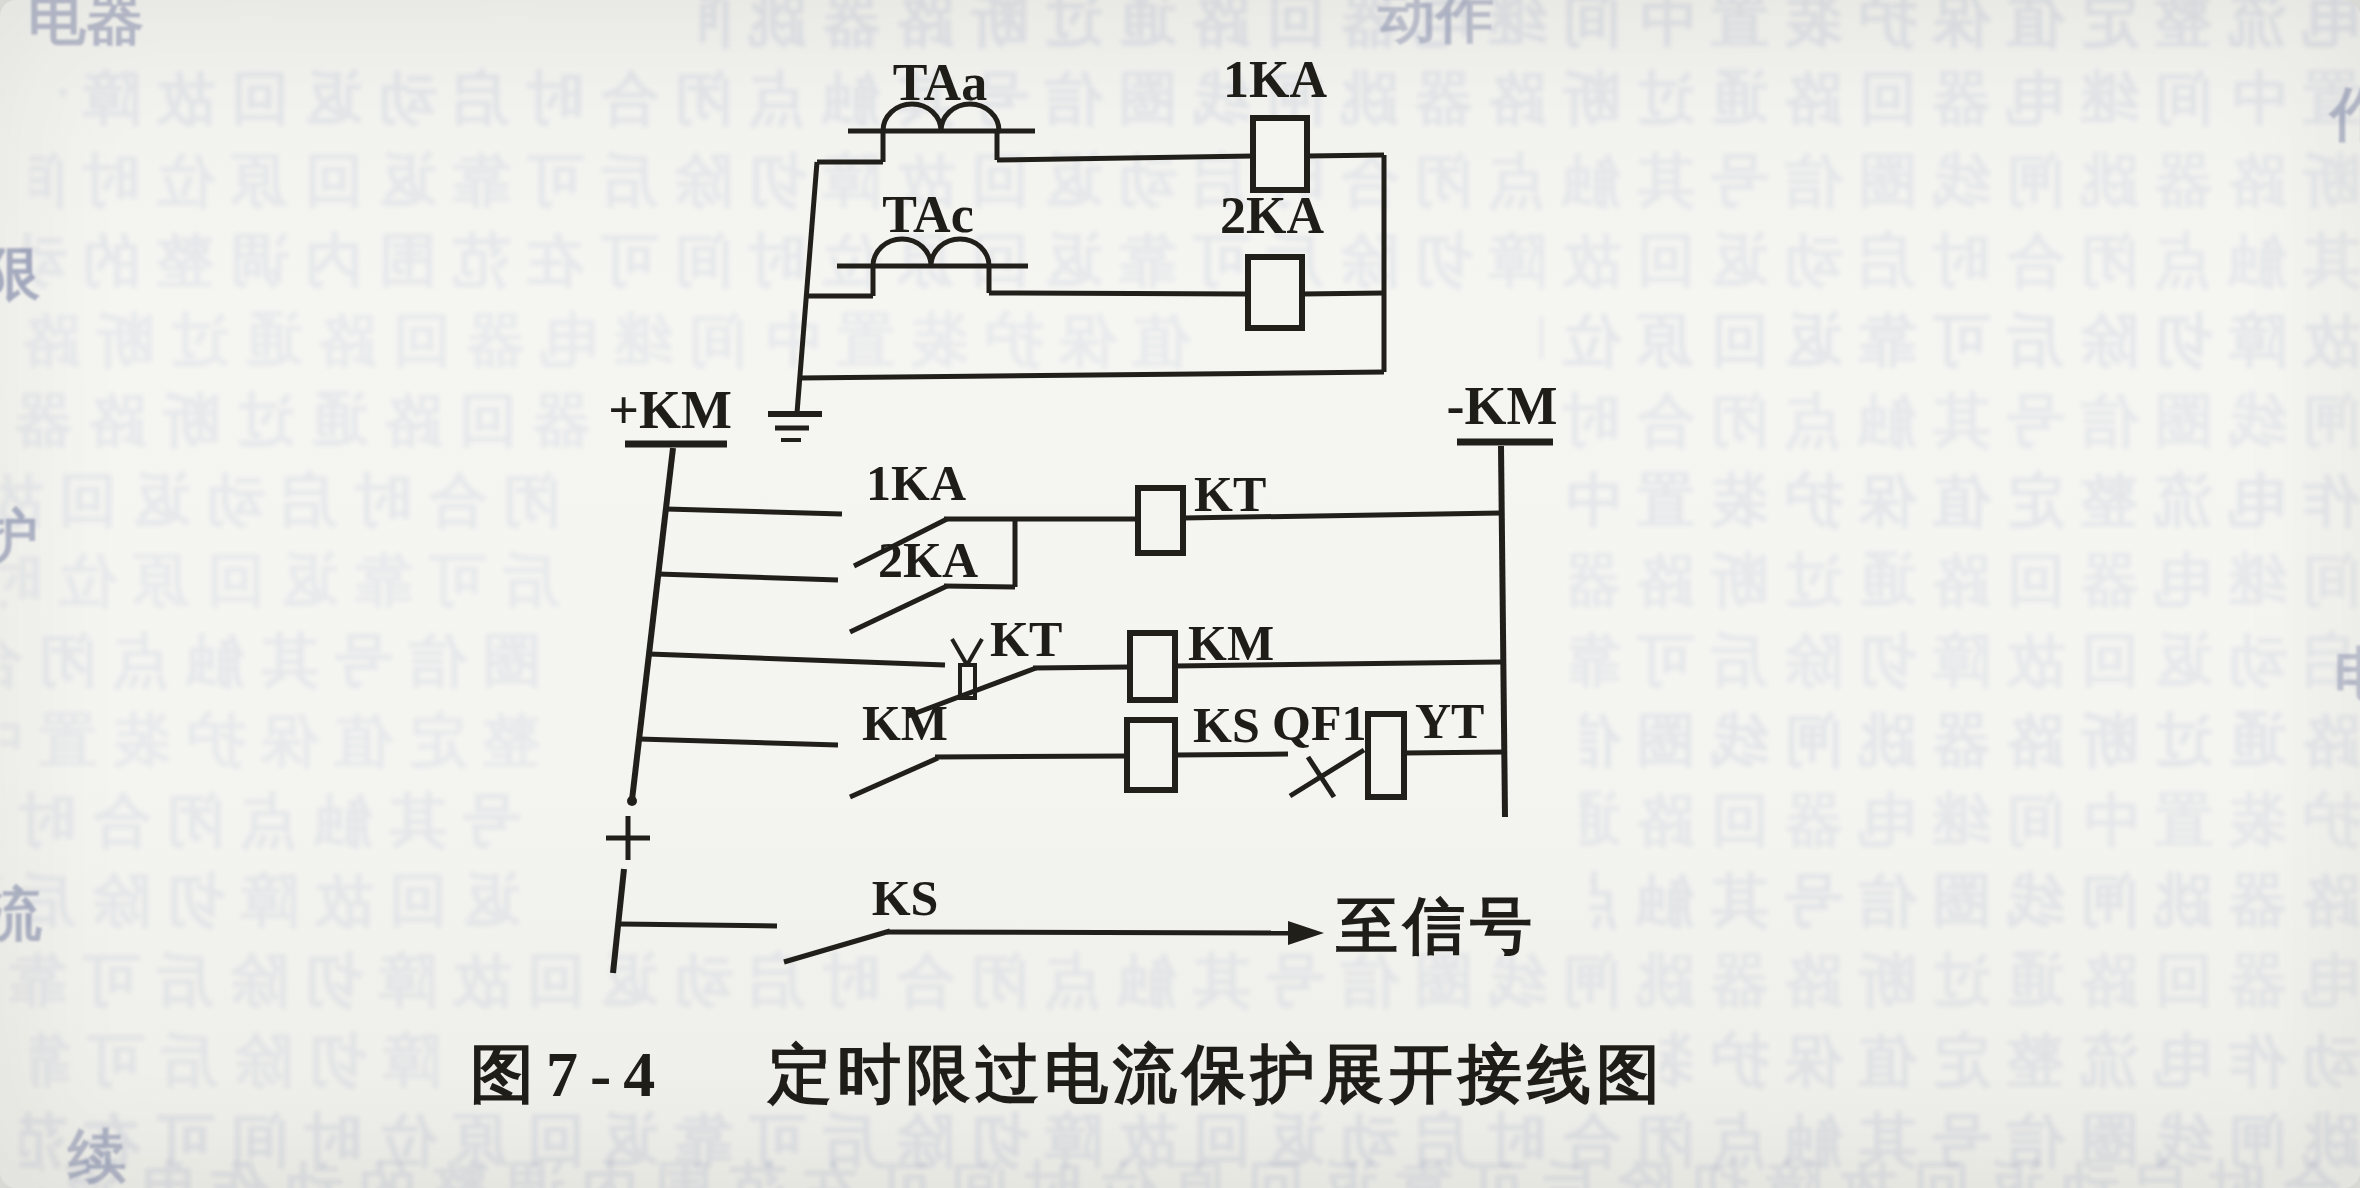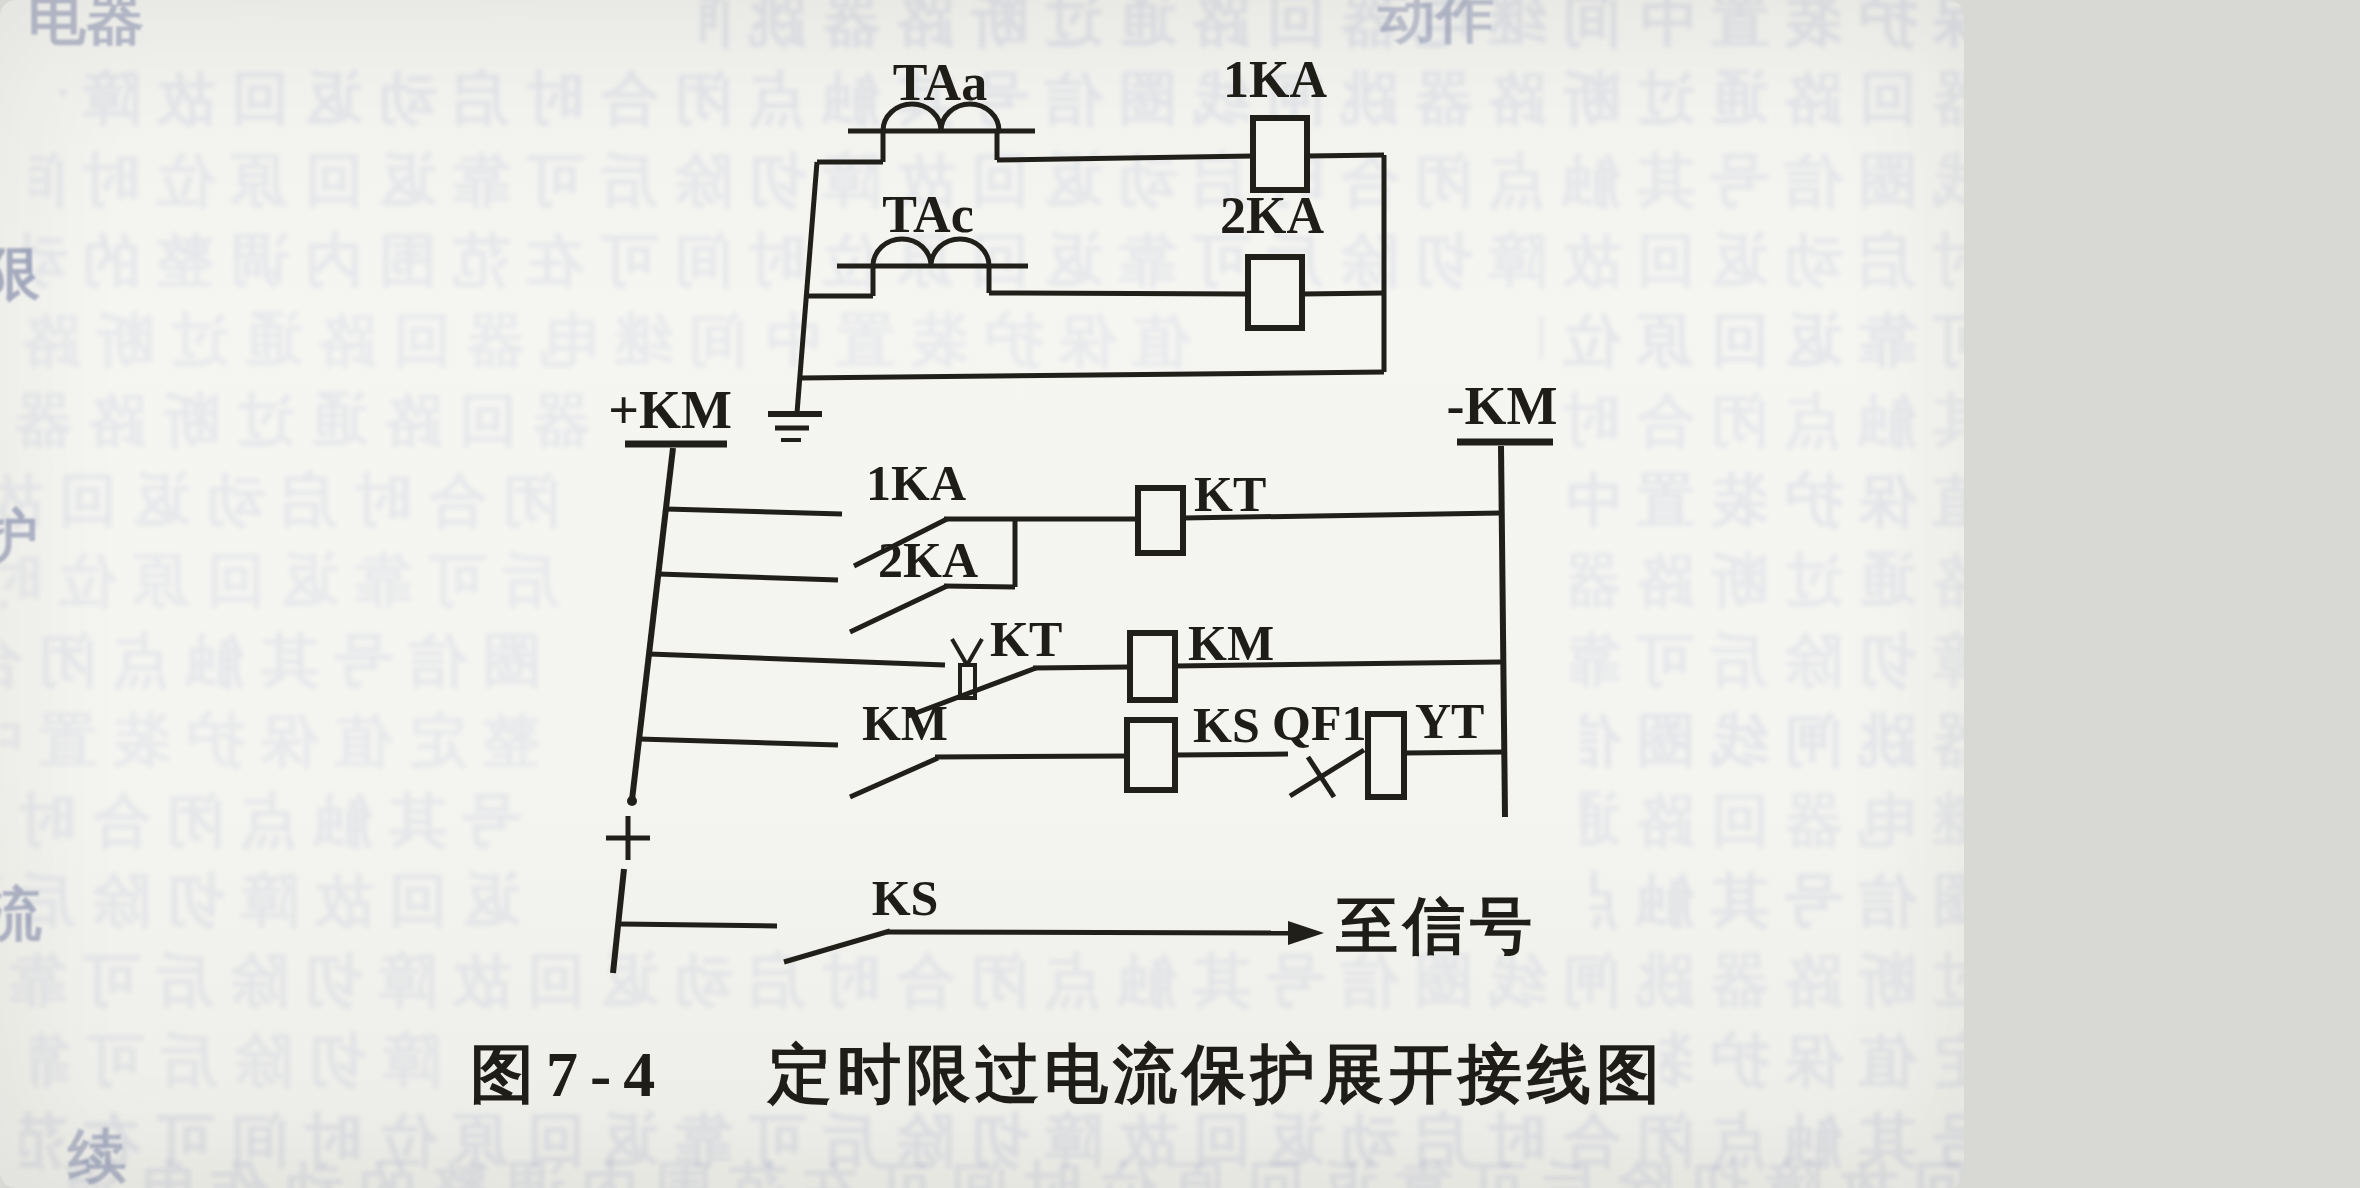--- a/index.html
+++ b/index.html
@@ -1,17 +1,17 @@
 <!DOCTYPE html>
 <html><head>
 <meta charset="utf-8">
 <style>
   html,body{margin:0;padding:0;background:#d8d8d4;}
   .page{
-    position:relative;width:1964px;height:1188px;overflow:hidden;
+    position:relative;width:2360px;height:1188px;overflow:hidden;
     background:linear-gradient(180deg,#f0f0ed 0%,#f5f5f2 25%,#f4f4f1 65%,#ededE9 100%);
     box-shadow:inset 0 0 140px rgba(40,40,30,0.07);
     font-family:"Liberation Serif","DejaVu Serif",serif;
     border-radius:16px;
   }
   .bleed-layer{position:absolute;inset:0;pointer-events:none;}
   .bleed-row{
     position:absolute;transform:scaleX(-1);filter:blur(2px);
     font-family:"Liberation Serif","DejaVu Serif",serif;
     font-size:58px;font-weight:700;color:#4d5d9c;

